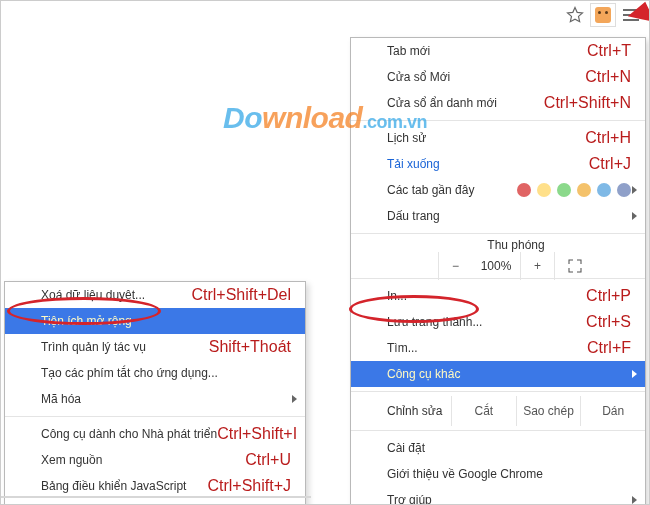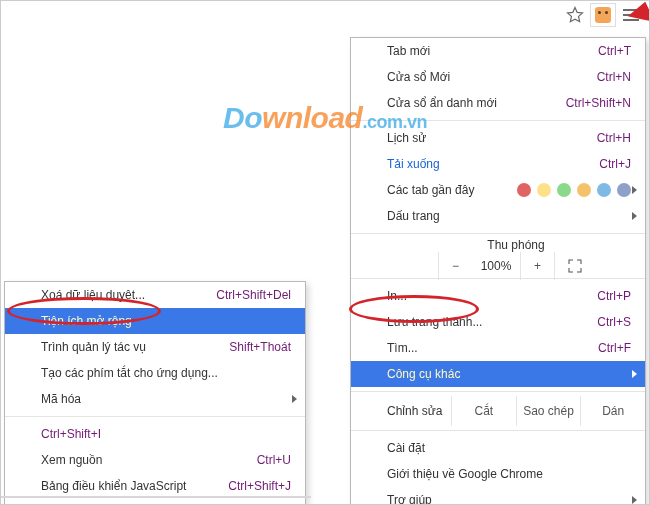--- a/index.html
+++ b/index.html
@@ -38,21 +38,21 @@
     color:#333;
   }
   .menu-main { top:36px; right:3px; width:296px; }
   .menu-sub  { top:280px; left:3px; width:302px; }
   .row {
     display:flex; align-items:center; height:26px;
     padding: 0 14px 0 36px; position:relative;
     white-space:nowrap;
   }
   .row .lbl { flex:1; text-align:left; }
-  .row .sc  { color:#701a75; font-size:12px; }
+  .row .sc  { color:#b91c1c; font-size:16px; }
   .hl { background:#3b78e7; color:#fef9c3; }
   .hl .tri { border-left-color:#fff; }
   .tri {
     width:0; height:0; border-top:4px solid transparent; border-bottom:4px solid transparent;
     border-left:5px solid #666; position:absolute; right:8px;
   }
   .sep { height:1px; background:#e4e4e4; margin:4px 0; }
   .zoom-row { display:flex; align-items:center; height:36px; padding-left:36px;flex-direction:column;}
   .zoom-row .lbl{ flex:1;}
   .zbtns { display:flex; align-items:center; gap:0; }
@@ -213,20 +213,21 @@
     </div>
   <div class="row">
       <span class="lbl">Tạo các phím tắt cho ứng dụng...</span>
     </div>
   <div class="row">
       <span class="lbl">Mã hóa</span>
       <span class="tri"></span>
     </div>
   <div class="sep"></div>
   <div class="row">
+      <span class="lbl">Công cụ dành cho Nhà phát triển</span>
       <span class="sc">Ctrl+Shift+I</span>
     </div>
   <div class="row">
       <span class="lbl">Xem nguồn</span>
       <span class="sc">Ctrl+U</span>
     </div>
   <div class="row">
       <span class="lbl">Bảng điều khiển JavaScript</span>
       <span class="sc">Ctrl+Shift+J</span>
     </div>

